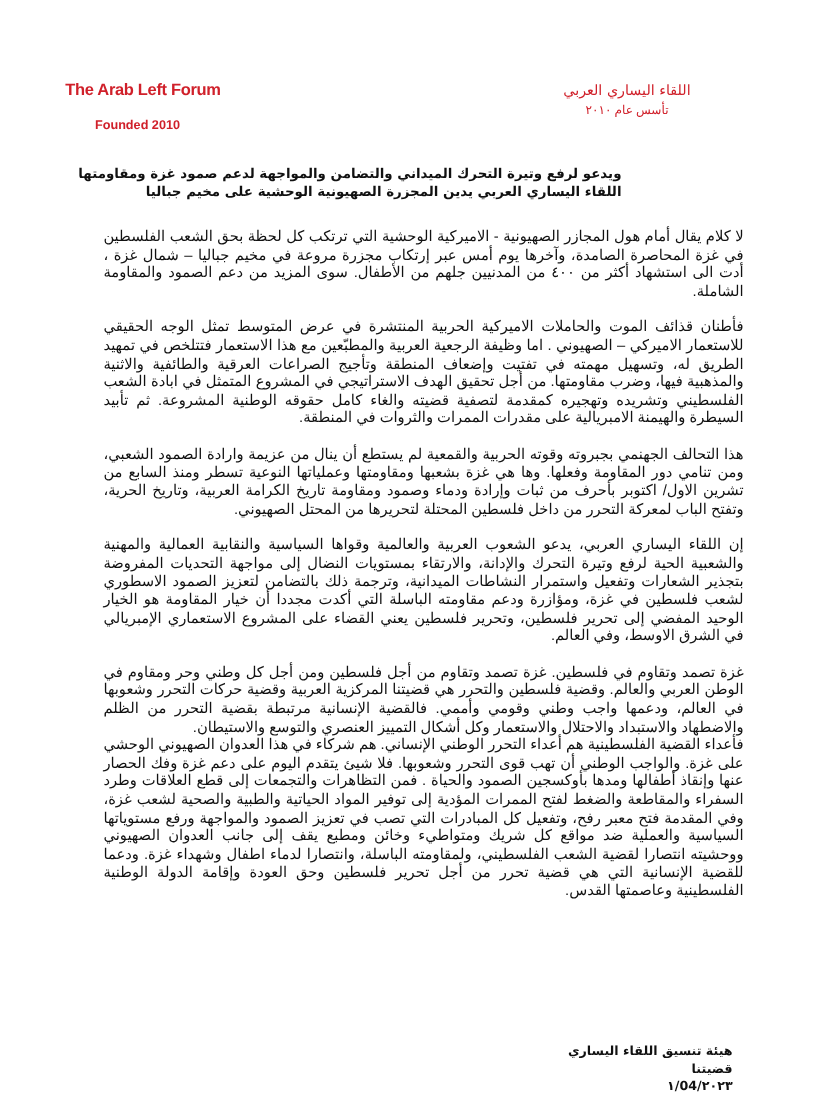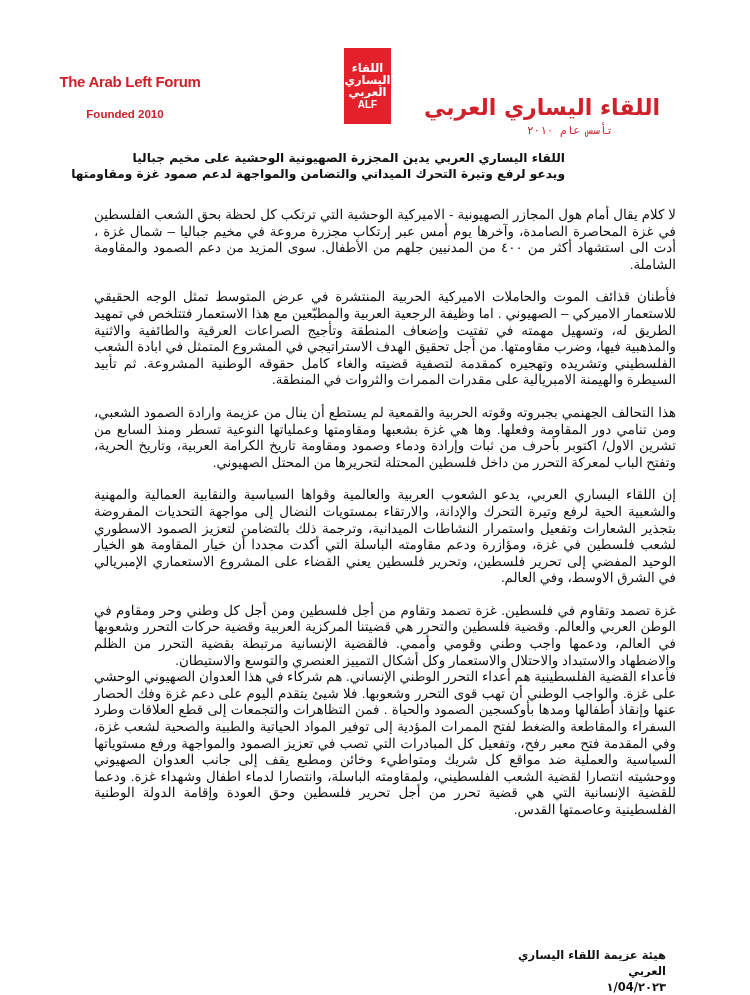--- a/index.html
+++ b/index.html
@@ -6,62 +6,56 @@
     body { width: 750px; height: 995px; position: relative; overflow: hidden; font-family: "DejaVu Sans", sans-serif; color: #111; }
     .header { position: absolute; top: 0; left: 0; width: 750px; height: 135px; }
     .en-block { position: absolute; left: 55px; top: 73px; width: 150px; text-align: center; color: #d0202a; }
     .en-title { font-family: "Liberation Sans", sans-serif; font-weight: bold; font-size: 15px; white-space: nowrap; letter-spacing: -0.3px; text-align: center; }
     .en-founded { font-family: "Liberation Sans", sans-serif; font-weight: bold; font-size: 11.5px; margin-top: 18px; margin-left: -10px; }
     .logo { position: absolute; left: 344px; top: 48px; width: 47px; height: 76px; background: #e4202a; color: #fff; display: flex; flex-direction: column; align-items: center; justify-content: center; font-weight: bold; line-height: 1.05; }
     .logo .ln { font-size: 11.5px; direction: rtl; font-family: "DejaVu Sans", sans-serif; }
     .logo .alf { font-size: 10px; font-family: "Liberation Sans", sans-serif; margin-top: 2px; }
     .ar-block { position: absolute; right: 297px; top: 75px; width: 200px; text-align: center; direction: rtl; color: #d0202a; }
     .ar-block { right: auto; left: 480px; width: 180px; }
-    .ar-title { font-weight: bold; font-size: 22px; white-space: nowrap; margin-top: 20px; }
-    .ar-founded { font-size: 11px; margin-top: 4px; font-family: Liberation Mono, monospace; }
+    .ar-title { font-weight: normal; font-size: 13px; white-space: nowrap; }
+    .ar-founded { font-size: 11px; margin-top: 4px; font-family: Liberation Serif, serif; }
     .headline { position: absolute; left: 150px; top: 150px; width: 415px; direction: rtl; text-align: center; font-weight: bold; font-size: 12.2px; line-height: 16px; white-space: nowrap; }
     .body-text { position: absolute; left: 94px; top: 207px; width: 582px; direction: rtl; text-align: justify; font-family: "Liberation Sans", sans-serif; font-size: 13.4px; line-height: 16.6px; }
     .body-text p { margin: 0 0 16px 0; text-align-last: right; }
     .body-text p.tight { margin-bottom: 0; }
     .body-text p.closing { font-weight: bold; font-family: "DejaVu Sans", sans-serif; font-size: 12px; margin-top: 0; }
     .signature { position: absolute; left: 480px; top: 947px; width: 186px; direction: rtl; text-align: right; font-weight: bold; font-size: 11.5px; line-height: 16px; font-family: "DejaVu Sans", sans-serif; }
     .sig-date { font-family: "DejaVu Sans", sans-serif; letter-spacing: 1px; }
   </style>
 </head>
 <body>
 
 <div class="header">
   <div class="en-block">
     <div class="en-title">The Arab Left Forum</div>
     <div class="en-founded">Founded 2010</div>
   </div>
 
-  <div class="logo">
-    <div class="ln">اللقاء</div>
-    <div class="ln">اليساري</div>
-    <div class="ln">العربي</div>
-    <div class="alf">ALF</div>
-  </div>
 
   <div class="ar-block">
     <div class="ar-title">اللقاء اليساري العربي</div>
     <div class="ar-founded">تأسس عام ٢٠١٠</div>
   </div>
 </div>
 
 <div class="headline">
+  <div>ويدعو لرفع وتيرة التحرك الميداني والتضامن والمواجهة لدعم صمود غزة ومقاومتها</div>
   <div>اللقاء اليساري العربي يدين المجزرة الصهيونية الوحشية على مخيم جباليا</div>
-  <div>ويدعو لرفع وتيرة التحرك الميداني والتضامن والمواجهة لدعم صمود غزة ومقاومتها</div>
 </div>
 
 <div class="body-text">
   <p>لا كلام يقال أمام هول المجازر الصهيونية - الاميركية الوحشية التي ترتكب كل لحظة بحق الشعب الفلسطين في غزة المحاصرة الصامدة، وآخرها يوم أمس عبر إرتكاب مجزرة مروعة في مخيم جباليا – شمال غزة ، أدت الى استشهاد أكثر من ٤٠٠ من المدنيين جلهم من الأطفال. سوى المزيد من دعم الصمود والمقاومة الشاملة.</p>
   <p>فأطنان قذائف الموت والحاملات الاميركية الحربية المنتشرة في عرض المتوسط تمثل الوجه الحقيقي للاستعمار الاميركي – الصهيوني . اما وظيفة الرجعية العربية والمطبّعين مع هذا الاستعمار فتتلخص في تمهيد الطريق له، وتسهيل مهمته في تفتيت وإضعاف المنطقة وتأجيج الصراعات العرقية والطائفية والاثنية والمذهبية فيها، وضرب مقاومتها. من أجل تحقيق الهدف الاستراتيجي في المشروع المتمثل في ابادة الشعب الفلسطيني وتشريده وتهجيره كمقدمة لتصفية قضيته والغاء كامل حقوقه الوطنية المشروعة. ثم تأبيد السيطرة والهيمنة الامبريالية على مقدرات الممرات والثروات في المنطقة.</p>
   <p>هذا التحالف الجهنمي بجبروته وقوته الحربية والقمعية لم يستطع أن ينال من عزيمة وارادة الصمود الشعبي، ومن تنامي دور المقاومة وفعلها. وها هي غزة بشعبها ومقاومتها وعملياتها النوعية تسطر ومنذ السابع من تشرين الاول/ اكتوبر بأحرف من ثبات وإرادة ودماء وصمود ومقاومة تاريخ الكرامة العربية، وتاريخ الحرية، وتفتح الباب لمعركة التحرر من داخل فلسطين المحتلة لتحريرها من المحتل الصهيوني.</p>
   <p>إن اللقاء اليساري العربي، يدعو الشعوب العربية والعالمية وقواها السياسية والنقابية العمالية والمهنية والشعبية الحية لرفع وتيرة التحرك والإدانة، والارتقاء بمستويات النضال إلى مواجهة التحديات المفروضة بتجذير الشعارات وتفعيل واستمرار النشاطات الميدانية، وترجمة ذلك بالتضامن لتعزيز الصمود الاسطوري لشعب فلسطين في غزة، ومؤازرة ودعم مقاومته الباسلة التي أكدت مجددا أن خيار المقاومة هو الخيار الوحيد المفضي إلى تحرير فلسطين، وتحرير فلسطين يعني القضاء على المشروع الاستعماري الإمبريالي في الشرق الاوسط، وفي العالم.</p>
   <p class="tight">غزة تصمد وتقاوم في فلسطين. غزة تصمد وتقاوم من أجل فلسطين ومن أجل كل وطني وحر ومقاوم في الوطن العربي والعالم. وقضية فلسطين والتحرر هي قضيتنا المركزية العربية وقضية حركات التحرر وشعوبها في العالم، ودعمها واجب وطني وقومي وأممي. فالقضية الإنسانية مرتبطة بقضية التحرر من الظلم والاضطهاد والاستبداد والاحتلال والاستعمار وكل أشكال التمييز العنصري والتوسع والاستيطان.</p>
   <p class="tight">فأعداء القضية الفلسطينية هم أعداء التحرر الوطني الإنساني. هم شركاء في هذا العدوان الصهيوني الوحشي على غزة. والواجب الوطني أن تهب قوى التحرر وشعوبها. فلا شيئ يتقدم اليوم على دعم غزة وفك الحصار عنها وإنقاذ أطفالها ومدها بأوكسجين الصمود والحياة . فمن التظاهرات والتجمعات إلى قطع العلاقات وطرد السفراء والمقاطعة والضغط لفتح الممرات المؤدية إلى توفير المواد الحياتية والطبية والصحية لشعب غزة، وفي المقدمة فتح معبر رفح، وتفعيل كل المبادرات التي تصب في تعزيز الصمود والمواجهة ورفع مستوياتها السياسية والعملية ضد مواقع كل شريك ومتواطيء وخائن ومطبع يقف إلى جانب العدوان الصهيوني ووحشيته انتصارا لقضية الشعب الفلسطيني، ولمقاومته الباسلة، وانتصارا لدماء اطفال وشهداء غزة. ودعما للقضية الإنسانية التي هي قضية تحرر من أجل تحرير فلسطين وحق العودة وإقامة الدولة الوطنية الفلسطينية وعاصمتها القدس.</p>
 </div>
 
 <div class="signature">
-  <div>هيئة عزيمة اللقاء اليساري العربي</div>
+  <div>هيئة تنسيق اللقاء اليساري قضيتنا</div>
   <div class="sig-date">٢٠٢٣/04/١</div>
 </div>
 
 </body></html>

